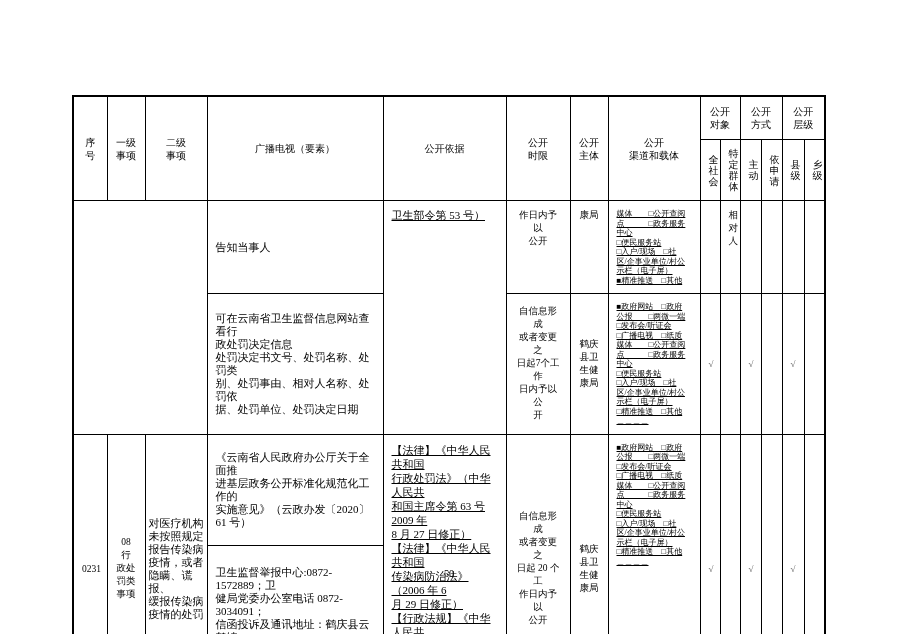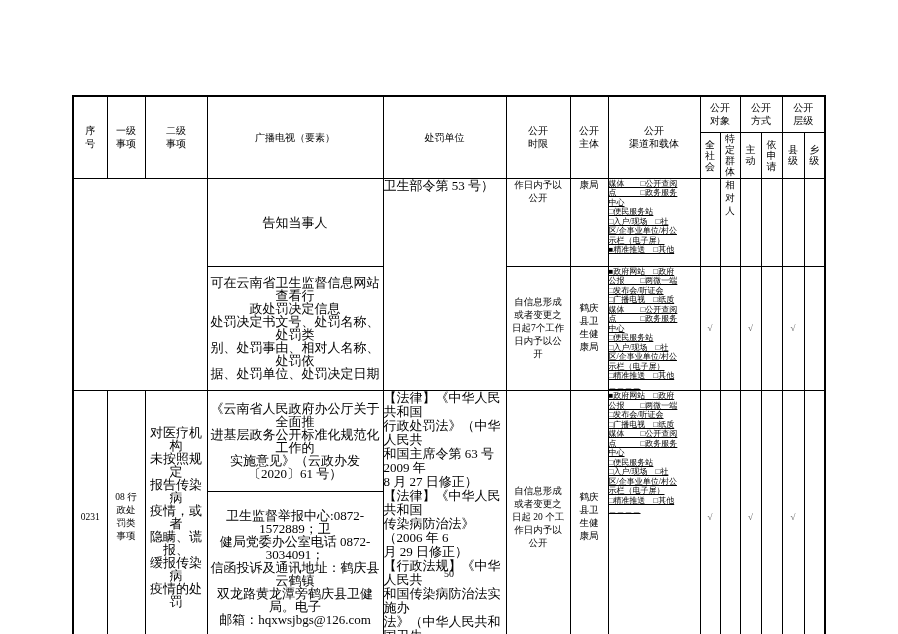--- a/index.html
+++ b/index.html
@@ -1,27 +1,27 @@
 <!DOCTYPE html>
 <html><head>
 <meta charset="utf-8">
 <style>
   html,body{margin:0;padding:0;background:#e8e8e8;}
   .doc{position:relative;width:898px;height:634px;background:#ffffff;margin:0 auto;
        font-family:"Liberation Serif","DejaVu Serif",serif;color:#000;overflow:hidden;}
   table.grid{border-collapse:collapse;table-layout:fixed;position:absolute;left:72px;top:95px;
              width:753px;border:2px solid #000;}
-  .grid td,.grid th{border:1px solid #000;padding:0;white-space:pre-line;overflow:hidden;
+  .grid td,.grid th{border:1px solid #000;padding:8px;white-space:pre-line;overflow:hidden;
                     font-weight:normal;}
   
   .hc{font-size:10px;font-weight:bold;text-align:center;vertical-align:middle;line-height:13px;}
   .hv{font-size:10px;font-weight:bold;text-align:center;vertical-align:middle;line-height:11px;}
   
-  .txt{font-size:13px;line-height:13px;text-align:center;vertical-align:middle;padding:2px 5px;}
-  .txt-top{font-size:13px;line-height:13px;text-align:left;vertical-align:top;padding:3px 5px;}
+  .txt{font-size:11px;line-height:13px;text-align:left;vertical-align:middle;padding:2px 5px;}
+  .txt-top{font-size:11px;line-height:13px;text-align:left;vertical-align:top;padding:3px 5px;text-decoration:underline;}
   .ctr{font-size:9.5px;line-height:13px;text-align:center;vertical-align:middle;padding:1px 2px;}
   .ctr-top{font-size:9.5px;line-height:13px;text-align:center;vertical-align:top;padding:3px 2px;}
   .chan{font-size:8px;line-height:9.5px;text-align:left;vertical-align:top;padding:2px 2px 0 3px;text-decoration:underline;}
   .chk{font-size:9px;text-align:center;vertical-align:middle;color:#666;}
   .vert{font-size:9.5px;line-height:13px;text-align:center;vertical-align:top;padding-top:3px;}
   .bold{font-weight:bold;}
   .serial{font-size:9.5px;text-align:center;vertical-align:middle;}
   .pagenum{position:absolute;left:0;top:568px;width:898px;text-align:center;
            font-size:10px;font-family:"Liberation Serif","DejaVu Serif",serif;}
 </style>
@@ -50,21 +50,21 @@
 
     <tbody>
         <tr style="height:36px">
       <th class="hc" rowspan="2">序
 号</th>
       <th class="hc" rowspan="2">一级
 事项</th>
       <th class="hc" rowspan="2">二级
 事项</th>
       <th class="hc" rowspan="2">广播电视（要素）</th>
-      <th class="hc" rowspan="2">处罚单位</th>
+      <th class="hc" rowspan="2">公开依据</th>
       <th class="hc" rowspan="2">公开
 时限</th>
       <th class="hc" rowspan="2">公开
 主体</th>
       <th class="hc" rowspan="2">公开
 渠道和载体</th>
       <th class="hc" colspan="2">公开
 对象</th>
       <th class="hc" colspan="2">公开
 方式</th>

